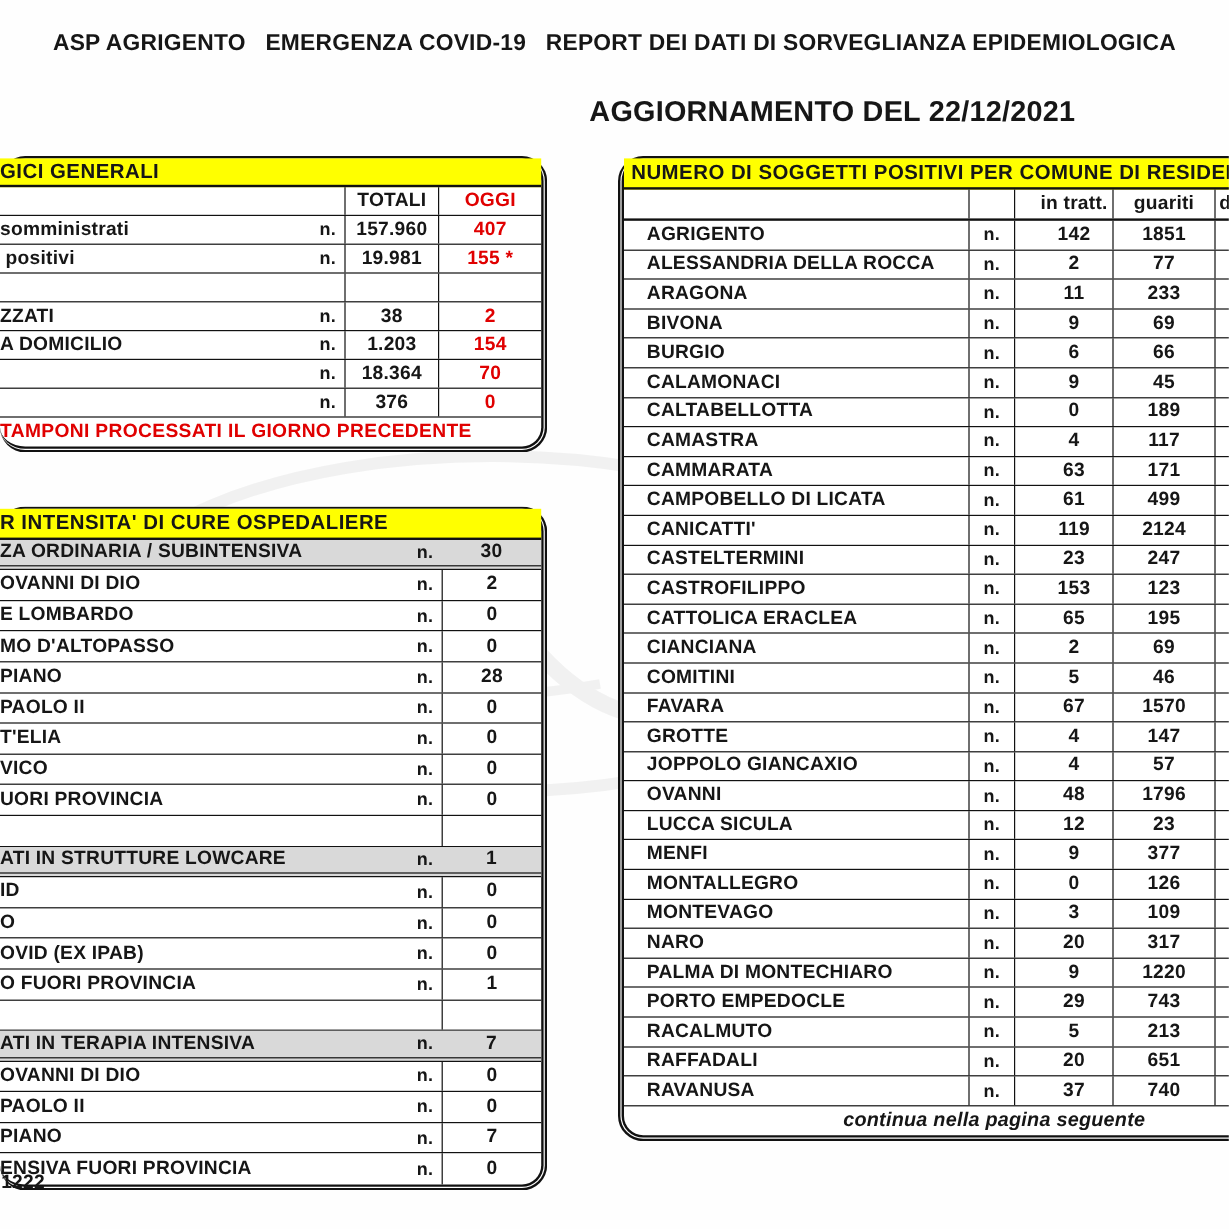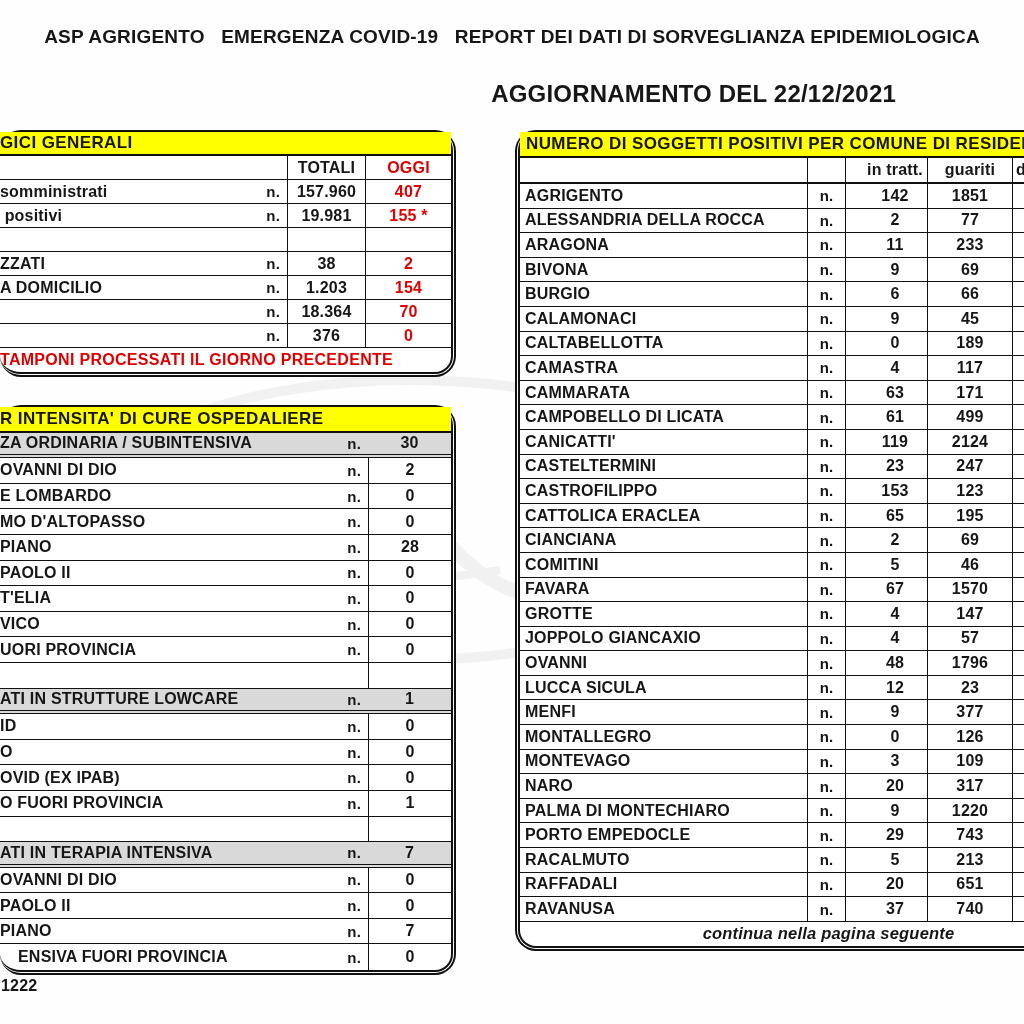--- a/index.html
+++ b/index.html
@@ -27,31 +27,31 @@
   .ttl{background:#ffff00;border-bottom:2px solid #111;display:flex;align-items:center;white-space:pre;overflow:hidden;font-size:17px;letter-spacing:.4px;}
   .row.section{background:#d9d9d9;border-bottom:4.5px double #111;}
   
   #t1{left:0;top:130px;width:456px;border-top:2.5px solid #111;border-right:5px double #111;border-bottom:5px double #111;}
   #t1 .row{height:24px;}
   #t1 .tot{width:78px;border-left:1.5px solid #111;justify-content:center;}
   #t1 .og{width:86px;border-left:1.5px solid #111;justify-content:center;color:#e00000;}
   #t1 .head .tot{color:#161616;}
   #t1 .note{height:24px;border-bottom:none;display:flex;align-items:center;color:#e00000;font-size:16px;white-space:pre;letter-spacing:.3px;}
   
-  #t2{left:0;top:405px;width:456px;border-top:2.5px solid #111;border-right:5px double #111;border-bottom:5px double #111;}
+  #t2{left:0;top:422px;width:456px;border-top:2.5px solid #111;border-right:5px double #111;border-bottom:5px double #111;}
   #t2 .row{height:25.6px;}
   #t2 .val{width:83px;border-left:1.5px solid #111;justify-content:center;}
   #t2 .row.section .val{border-left:none;}
-  #t2 #t2-body .row:last-child{border-bottom:none;padding-left:18px;}
+  #t2 #t2-body .row:last-child{border-bottom:none;}
   
   #rt{left:515px;top:130px;width:567px;border-top:2.5px solid #111;border-left:5px double #111;border-bottom:5px double #111;}
   #rt .row{height:24.6px;}
   #rt .ttl{height:26px;padding-left:6px;}
   #rt .head{height:26px;border-bottom:2.5px solid #111;}
-  #rt .lb{padding-left:5px;}
+  #rt .lb{padding-left:5px;margin-left:14px;}
   #rt .nn{width:38px;border-left:1.5px solid #111;justify-content:center;padding-right:0;}
   #rt .it{width:82px;border-left:1.5px solid #111;justify-content:center;padding-left:17px;}
   #rt .gu{width:85px;border-left:1.5px solid #111;justify-content:center;}
   #rt .sl{width:70px;border-left:1.5px solid #111;justify-content:flex-start;padding-left:3px;}
   #rt .cont{height:24px;border-bottom:none;display:flex;align-items:center;justify-content:center;font-style:italic;font-size:16.5px;text-indent:55px;}
   
   #wm{left:30px;top:360px;opacity:.06;pointer-events:none;}
 </style>
 </head>
 <body>

